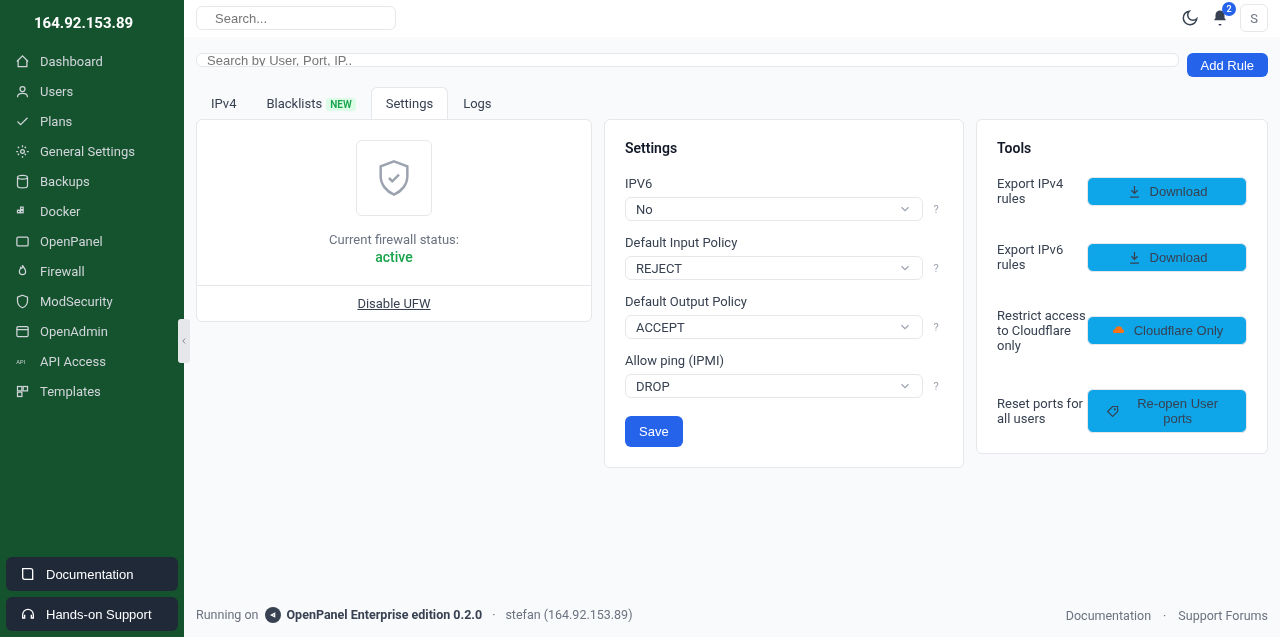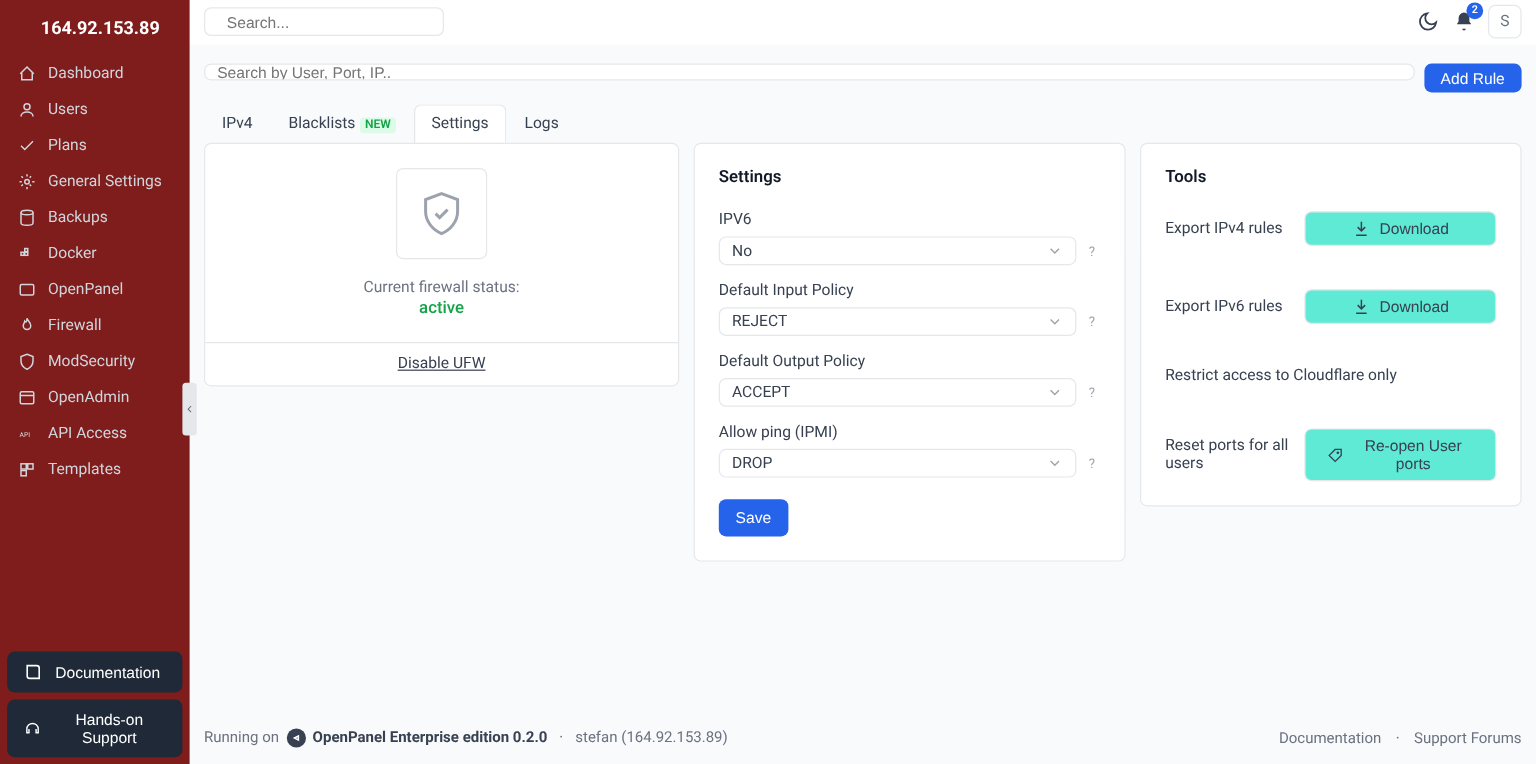--- a/index.html
+++ b/index.html
@@ -1,18 +1,18 @@
 <!DOCTYPE html>
 <html><head>
 <meta charset="utf-8">
 <style>
 *{box-sizing:border-box;margin:0;padding:0;}
 body{font-family:-apple-system,BlinkMacSystemFont,"Segoe UI",Roboto,sans-serif;font-size:14px;color:#111827;background:#f9fafb;overflow:hidden;}
 .app{display:flex;height:637px;width:1280px;}
-.sidebar{width:158px;background:#7f1d1d;color:#d1d5db;display:flex;flex-direction:column;position:relative;}
+.sidebar{width:184px;background:#14532d;color:#d1d5db;display:flex;flex-direction:column;position:relative;}
 .sidebar-header{padding:14px 16px 8px 34px;color:#fff;font-weight:700;font-size:15px;}
 .nav{flex:1;padding-top:6px;}
 .nav-item{display:flex;align-items:center;gap:10px;padding:7px 14px;font-size:13px;color:#d1d5db;cursor:pointer;}
 .nav-item .icon{width:16px;height:16px;display:flex;align-items:center;justify-content:center;flex-shrink:0;}
 .nav-item svg{width:15px;height:15px;}
 .sidebar-bottom{padding:6px;display:flex;flex-direction:column;gap:6px;}
 .sidebar-btn{display:flex;align-items:center;gap:10px;background:#1f2937;color:#fff;border:none;padding:9px 14px;border-radius:6px;font-size:13px;cursor:pointer;}
 .sidebar-btn svg{width:16px;height:16px;}
 .collapse-handle{position:absolute;right:-6px;top:50%;width:12px;height:44px;background:#e5e7eb;border-radius:3px;display:flex;align-items:center;justify-content:center;cursor:pointer;}
 .collapse-handle svg{width:10px;height:10px;color:#6b7280;}
@@ -54,21 +54,21 @@
 .select-row{display:flex;gap:6px;align-items:center;}
 .select{flex:1;border:1px solid #e5e7eb;border-radius:6px;height:24px;padding:0 10px;font-size:13px;color:#374151;display:flex;align-items:center;justify-content:space-between;cursor:pointer;}
 .select svg{width:14px;height:14px;color:#9ca3af;}
 .help{width:14px;height:14px;color:#9ca3af;font-size:11px;display:flex;align-items:center;justify-content:center;cursor:pointer;}
 .btn-save{background:#2563eb;color:#fff;border:none;border-radius:6px;padding:8px 14px;font-size:13px;cursor:pointer;margin-top:4px;}
 
 .card-right{flex:1;padding:20px;}
 .tool-row{display:flex;align-items:center;justify-content:space-between;margin-bottom:36px;}
 .tool-row:last-child{margin-bottom:0;}
 .tool-label{font-size:13px;color:#374151;}
-.tool-btn{border:1px solid #e5e7eb;border-radius:6px;background:#5eead4;padding:6px 18px;font-size:13px;color:#374151;cursor:pointer;display:flex;align-items:center;gap:8px;min-width:160px;justify-content:center;}
+.tool-btn{border:1px solid #e5e7eb;border-radius:6px;background:#0ea5e9;padding:6px 18px;font-size:13px;color:#374151;cursor:pointer;display:flex;align-items:center;gap:8px;min-width:160px;justify-content:center;}
 .tool-btn svg{width:15px;height:15px;}
 .cf-icon{color:#f97316;}
 
 .footer{padding:14px 12px;display:flex;align-items:center;font-size:12.5px;color:#6b7280;}
 .footer-left{display:flex;align-items:flex-start;gap:6px;}
 .footer .logo-dot{width:16px;height:16px;background:#374151;border-radius:50%;display:inline-flex;align-items:center;justify-content:center;}
 .footer .logo-dot svg{width:10px;height:10px;color:#fff;}
 .footer-right{margin-left:auto;display:flex;gap:8px;}
 .footer a{color:#6b7280;text-decoration:none;cursor:pointer;}
 .dot{margin:0 4px;}
@@ -327,20 +327,26 @@
             <span class="tool-label">Export IPv6 rules</span>
             <button class="tool-btn">
                 <svg viewBox="0 0 24 24" fill="none" stroke="currentColor" stroke-width="2">
                   <path d="M12 3v12m-5-5l5 5 5-5M5 21h14"></path>
                 </svg>
                 <span>Download</span>
               </button>
           </div>
           <div class="tool-row">
             <span class="tool-label">Restrict access to Cloudflare only</span>
+            <button class="tool-btn">
+                <svg class="cf-icon" viewBox="0 0 24 24" fill="currentColor">
+                  <path d="M6 16h12c2 0 3-1.5 3-3s-1-3-3-3c0-3-2.5-5-5.5-5S7 7 7 10c-2 0-4 1-4 3s1.5 3 3 3z"></path>
+                </svg>
+                <span>Cloudflare Only</span>
+              </button>
           </div>
           <div class="tool-row">
             <span class="tool-label">Reset ports for all users</span>
             <button class="tool-btn">
                 <svg viewBox="0 0 24 24" fill="none" stroke="currentColor" stroke-width="2">
                   <path d="M3 12l9-9h9v9l-9 9-9-9z"></path>
                   <circle cx="16" cy="8" r="1" fill="currentColor"></circle>
                 </svg>
                 <span>Re-open User ports</span>
               </button>

